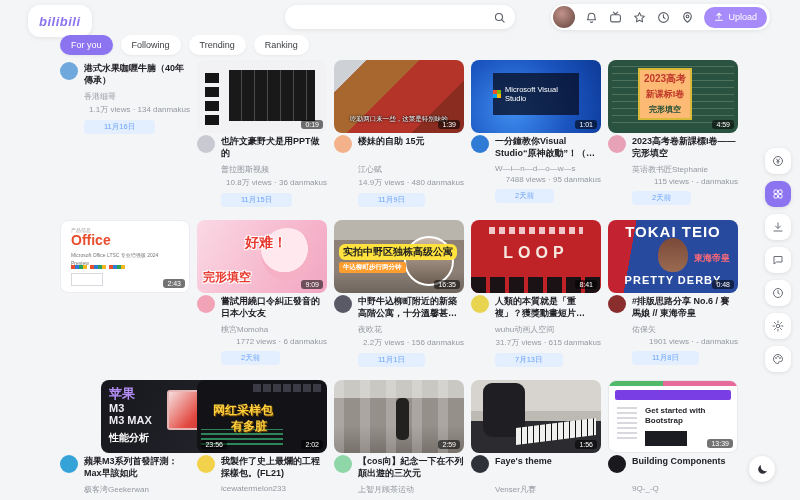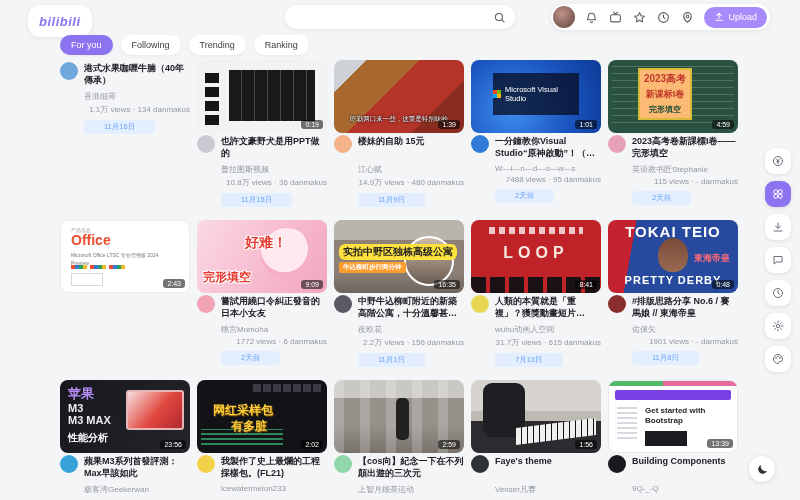--- a/index.html
+++ b/index.html
@@ -126,21 +126,21 @@
 
   .t10 { background:linear-gradient(100deg,#c32331 0 20%,#274a9e 20%); }
   .t10 .tokai { left:0; right:0; top:3px; text-align:center; color:#fff; font-size:15px;
     font-weight:900; letter-spacing:1px; }
   .t10 .teio { right:8px; top:32px; color:#ff6a78; font-size:9px; font-weight:bold; }
   .t10 .pretty { left:0; right:0; bottom:7px; text-align:center; color:#fff; font-size:11px;
     font-weight:900; letter-spacing:1px; }
   .t10::before { content:""; position:absolute; left:50px; top:18px; width:30px; height:34px;
     border-radius:50% 50% 45% 45%; background:linear-gradient(#7a4a38,#9a6a52); z-index:2; }
 
-  .t11 { background:linear-gradient(120deg,#17171d,#24242c); }
+  .t11 { background:linear-gradient(120deg,#17171d,#24242c);margin-left:41px; }
   .t11::after { content:""; position:absolute; right:6px; top:10px; width:54px; height:36px;
     background:linear-gradient(130deg,#f6dede,#e2483f 55%,#b02830); border:2px solid #e7b6b6; border-radius:3px; }
   .t11 .apple { left:8px; top:5px; color:#b48ef5; font-size:13px; font-weight:900; }
   .t11 .m3    { left:8px; top:22px; color:#ececf2; font-size:11px; font-weight:900; }
   .t11 .m3max { left:8px; top:34px; color:#ececf2; font-size:11px; font-weight:900; }
   .t11 .perf  { left:8px; bottom:8px; color:#fff; font-size:10px; font-weight:bold; }
 
   .t12 { background:#121217; }
   .t12::before { content:""; position:absolute; left:4px; right:44px; bottom:8px; height:16px;
     background:repeating-linear-gradient(0deg,#2f855a 0 2px,transparent 2px 5px); }

